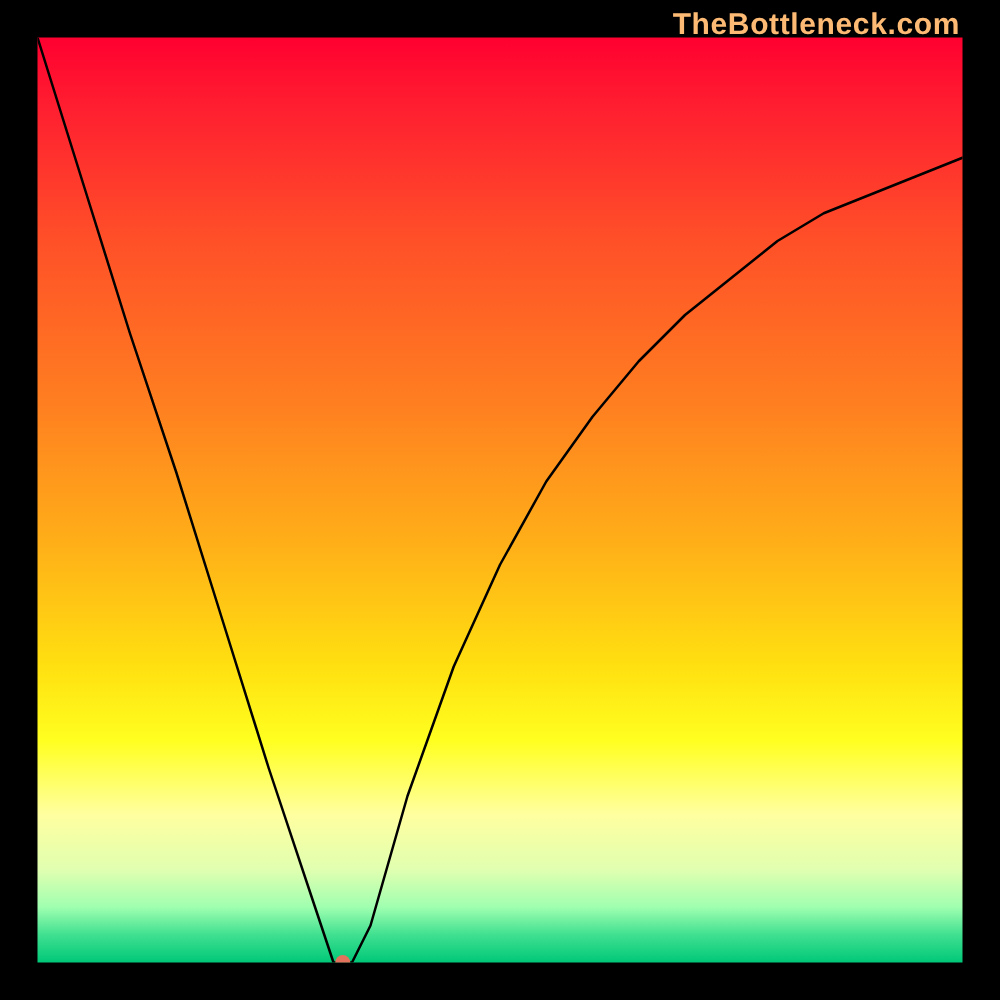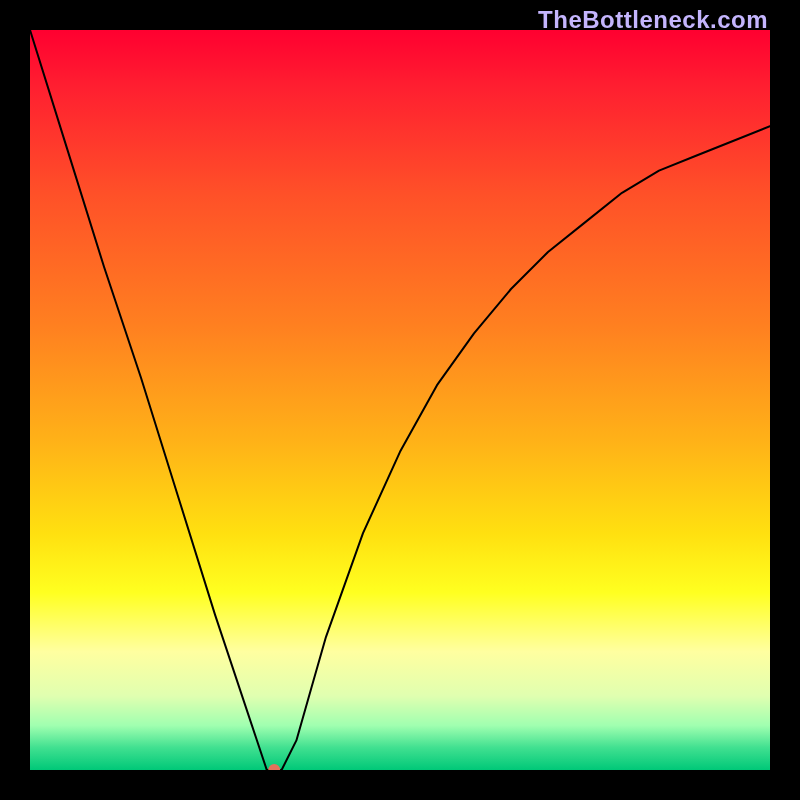--- a/index.html
+++ b/index.html
@@ -25,21 +25,21 @@
       #a0ffb0 94%,
       #40e090 97%,
       #00c878 100%);
   }
   .watermark {
     position: absolute;
     top: 6px;
     right: 32px;
     font-size: 24px;
     font-weight: 600;
-    color: #c4b5fd;
+    color: #fdba74;
     letter-spacing: 0.5px;
   }
   svg.curve {
     position: absolute;
     left: 0; top: 0;
     width: 100%; height: 100%;
   }
 </style>
 </head>
 <body>

